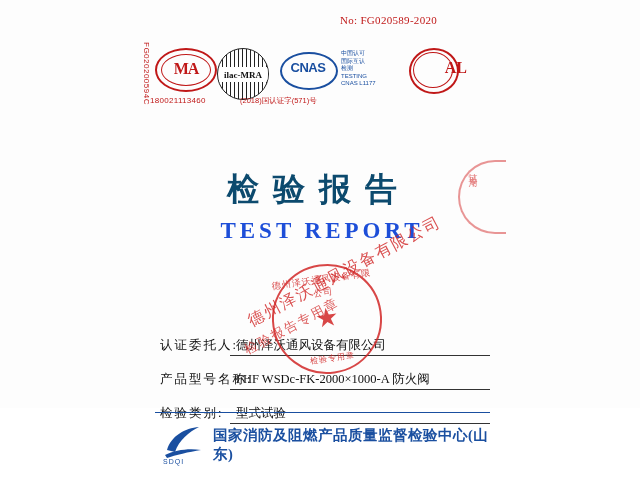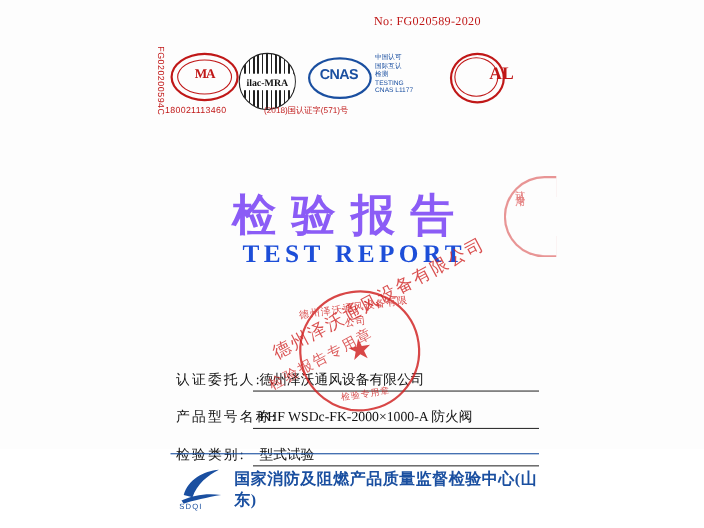--- a/index.html
+++ b/index.html
@@ -85,21 +85,21 @@
     right: 4px; bottom: 4px;
     border: 1.5px solid #c01818;
     border-radius: 50%;
   }
   .ellipse-cma .txt {
     position: absolute;
     left: 0; right: 0;
     top: 10px;
     text-align: center;
     color: #c01818;
-    font-size: 12px;
+    font-size: 16px;
     font-weight: bold;
     font-family: "Liberation Serif", serif;
     letter-spacing: -1px;
   }
 
   .circle-ilac {
     width: 50px; height: 50px;
     border-radius: 50%;
     border: 1.5px solid #222;
     position: relative;
@@ -188,24 +188,24 @@
     font-family: "Liberation Sans", sans-serif;
     white-space: nowrap;
   }
 
   
   .title-cn {
     position: absolute;
     left: 0; right: 16px;
     top: 168px;
     text-align: center;
-    font-size: 40px;
+    font-size: 32px;
     font-weight: bold;
     letter-spacing: 14px;
-    color: #8b5cf6;
+    color: #0c4a6e;
     font-family: "Liberation Serif", serif;
     text-indent: 14px;
   }
   .title-en {
     position: absolute;
     left: 0; right: 0;
     top: 218px;
     text-align: center;
     font-size: 23px;
     font-weight: bold;

